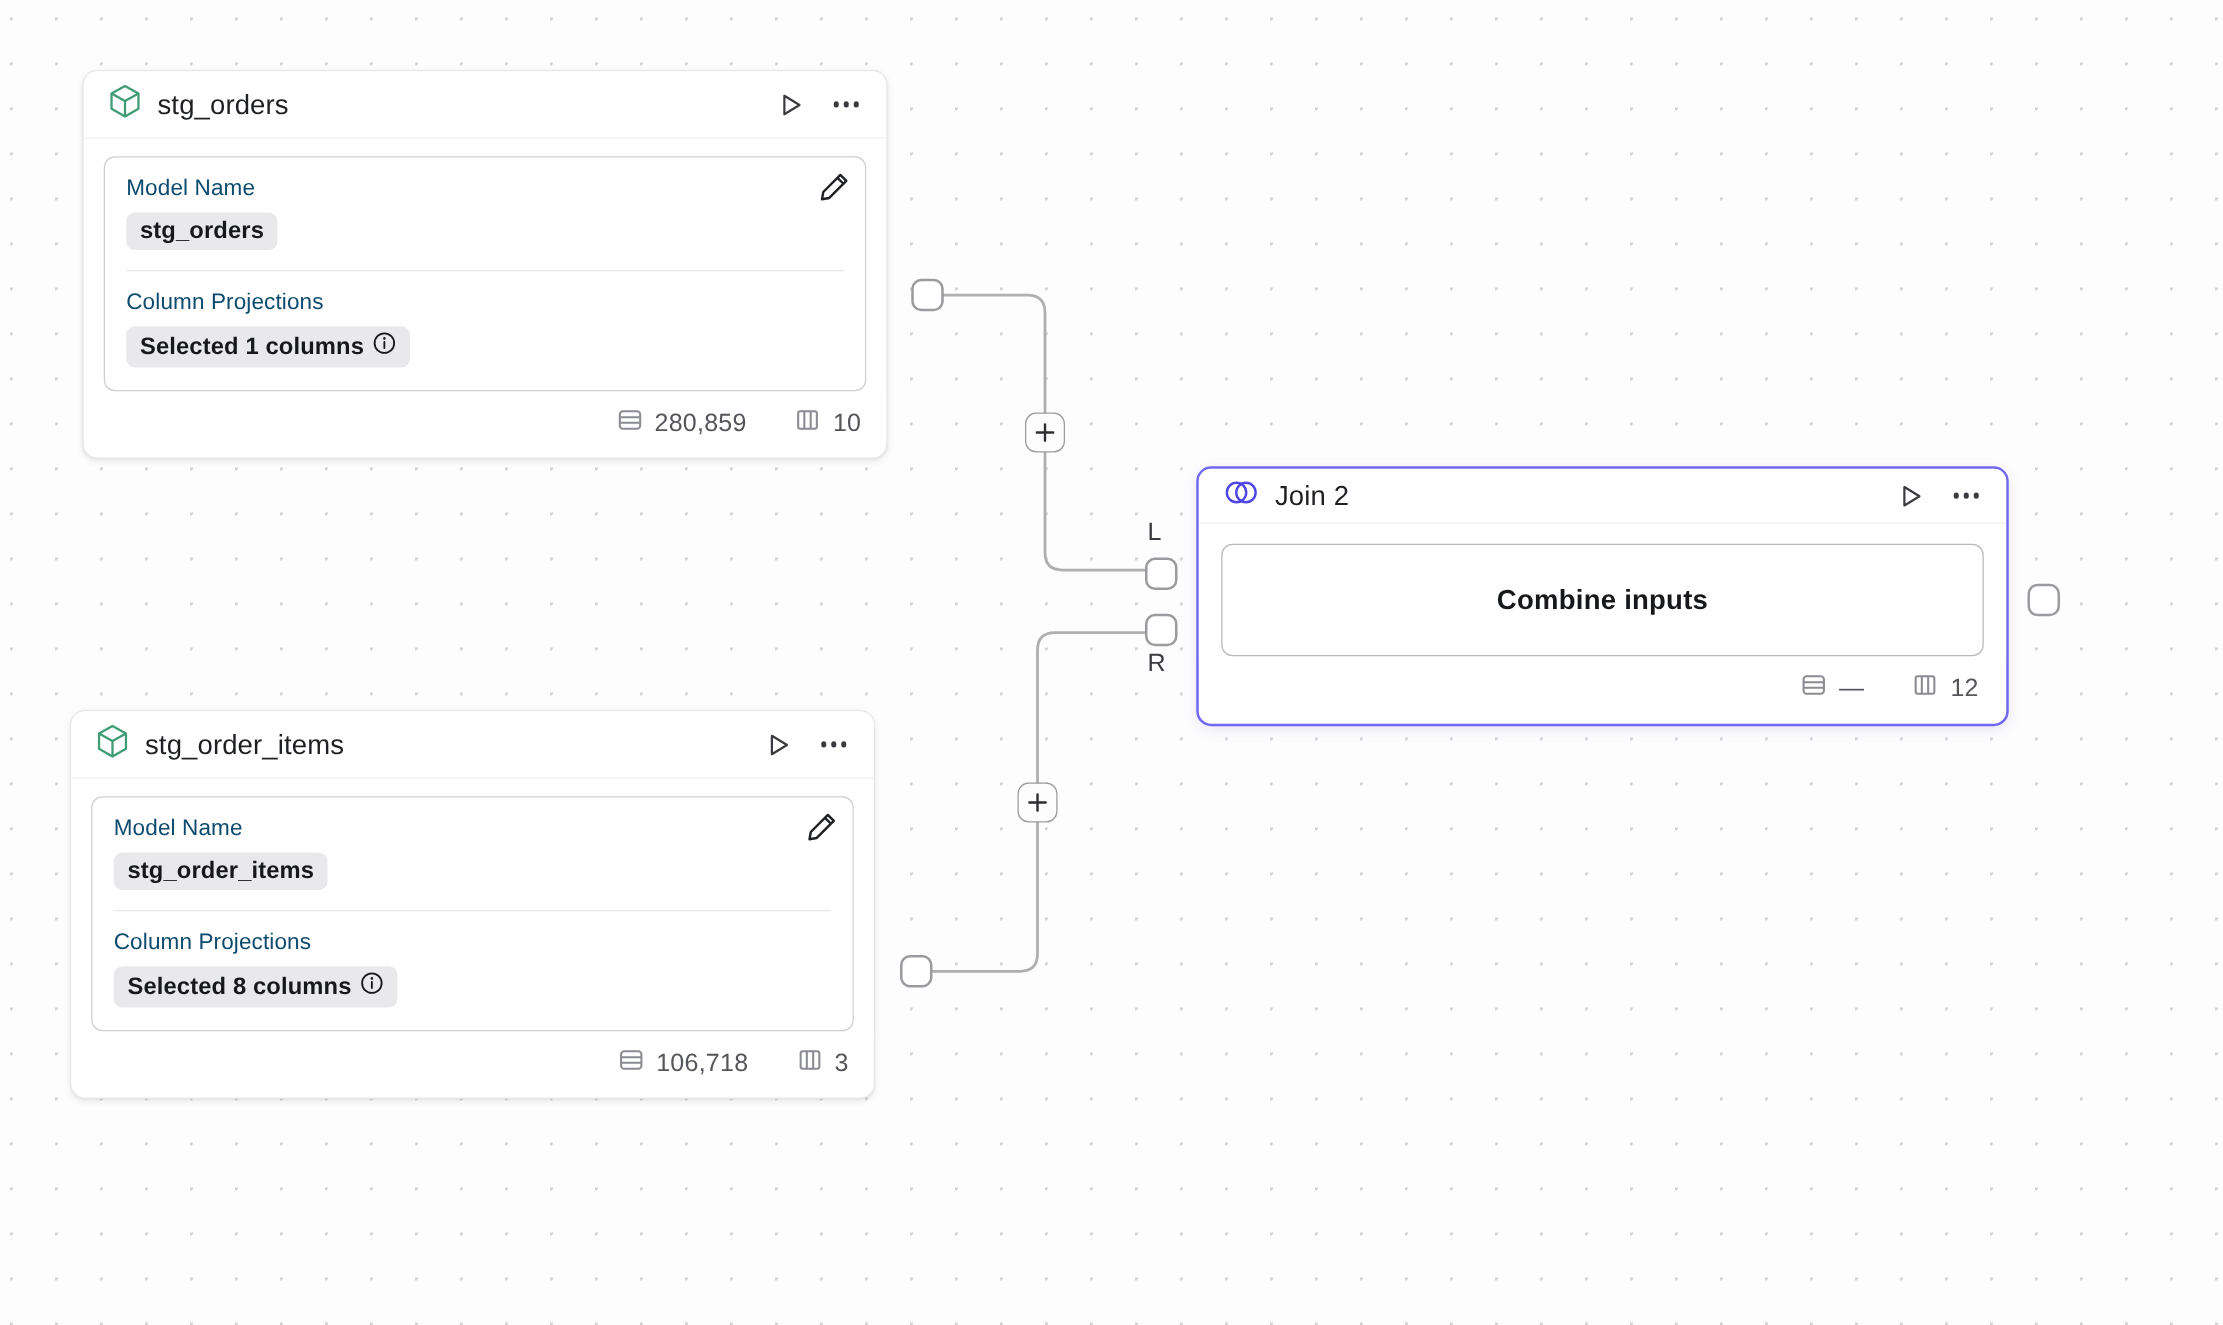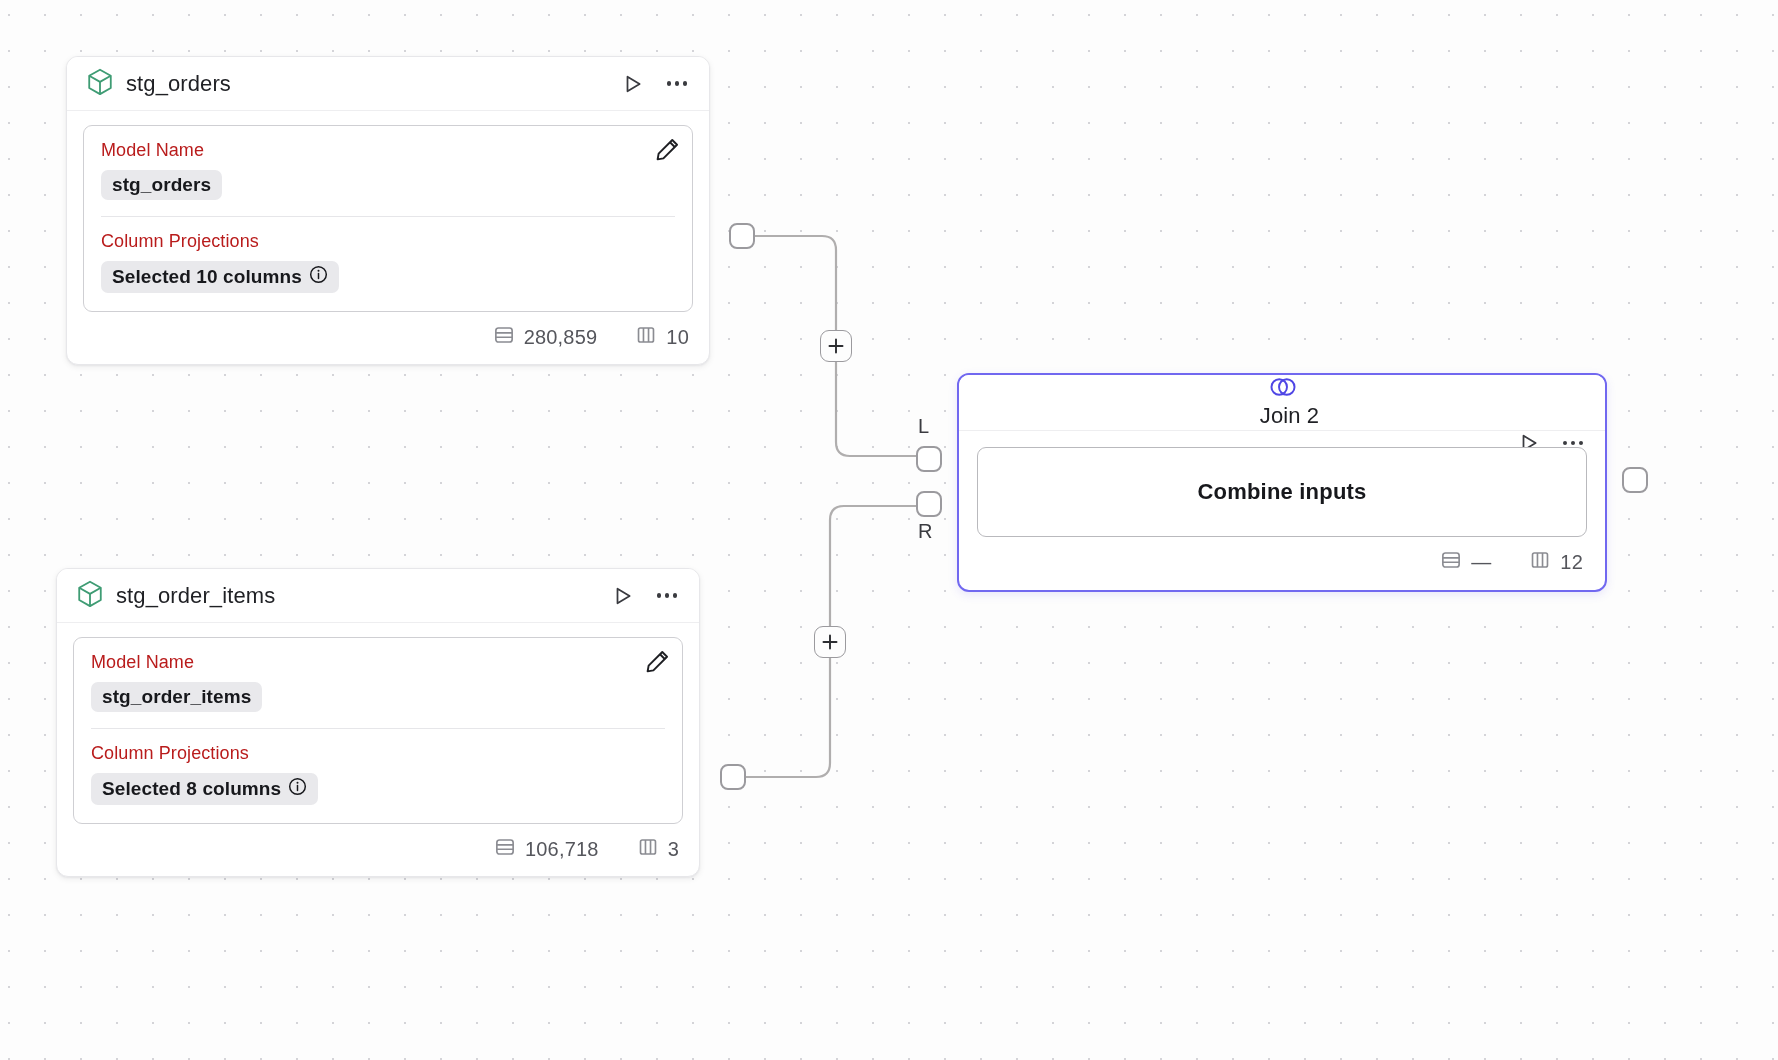--- a/index.html
+++ b/index.html
@@ -71,21 +71,21 @@
     position: relative;
     background: #fff;
   }
   .panel-edit {
     position: absolute; top: 11px; right: 12px;
     background: none; border: none; cursor: pointer;
     color: #1f2024;
   }
   .field-label {
     font-size: 18px;
-    color: #b91c1c;
+    color: #0c4a6e;
     margin-bottom: 9px;
     letter-spacing: .1px;
   }
   .chip {
     display: inline-flex; align-items: center; gap: 7px;
     background: #e9e9ec;
     border-radius: 7px;
     padding: 4px 11px;
     font-size: 19px;
     font-weight: bold;
@@ -190,21 +190,21 @@
           <svg width="25" height="25" viewBox="0 0 22 22" fill="none" stroke="#1f2024" stroke-width="1.7" stroke-linejoin="round">
             <path d="M15.2 2.6 19.4 6.8 7.4 18.8 2.3 19.7l.9-5.1z"></path>
             <path d="M13.2 4.6 17.4 8.8"></path>
           </svg>
         </button>
         <div class="field-label">Model Name</div>
         <span class="chip">stg_orders</span>
         <div class="divider"></div>
         <div class="field-label">Column Projections</div>
         <span class="chip">
-          <span>Selected 10 columns</span>
+          <span>Selected 1 columns</span>
           <span>
             <svg width="19" height="19" viewBox="0 0 18 18" fill="none" stroke="#17181c" stroke-width="1.4">
               <circle cx="9" cy="9" r="7.4"></circle>
               <path d="M9 8.1v4.6" stroke-linecap="round"></path>
               <circle cx="9" cy="5.4" r=".95" fill="#17181c" stroke="none"></circle>
             </svg>
           </span>
         </span>
       </div>
     </div>
@@ -311,21 +311,21 @@
 
   <div class="port" style="left:720px; top:764px;"></div>
 
   <div class="plus-btn" style="left:814px; top:626px;">
     <svg width="18" height="18" viewBox="0 0 16 16" stroke="#2c2d31" stroke-width="1.7" stroke-linecap="round">
       <path d="M8 2.2v11.6M2.2 8h11.6"></path>
     </svg>
   </div>
 
   <div class="node selected" style="left:957px; top:373px; width:650px;">
-    <div class="node-header" style="height:56px;flex-direction:column;">
+    <div class="node-header" style="height:44px;">
       <span class="model-icon">
         <svg width="28" height="24" viewBox="0 0 26 20" fill="none" stroke="#4f46e5" stroke-width="1.8">
           <circle cx="9.5" cy="10" r="7.2"></circle>
           <circle cx="16.5" cy="10" r="7.2"></circle>
         </svg>
       </span>
       <span class="node-title">Join 2</span>
       <span class="header-actions">
         <button class="icon-btn">
           <svg width="22" height="22" viewBox="0 0 20 20" fill="none" stroke="#3a3b40" stroke-width="1.6" stroke-linejoin="round">

